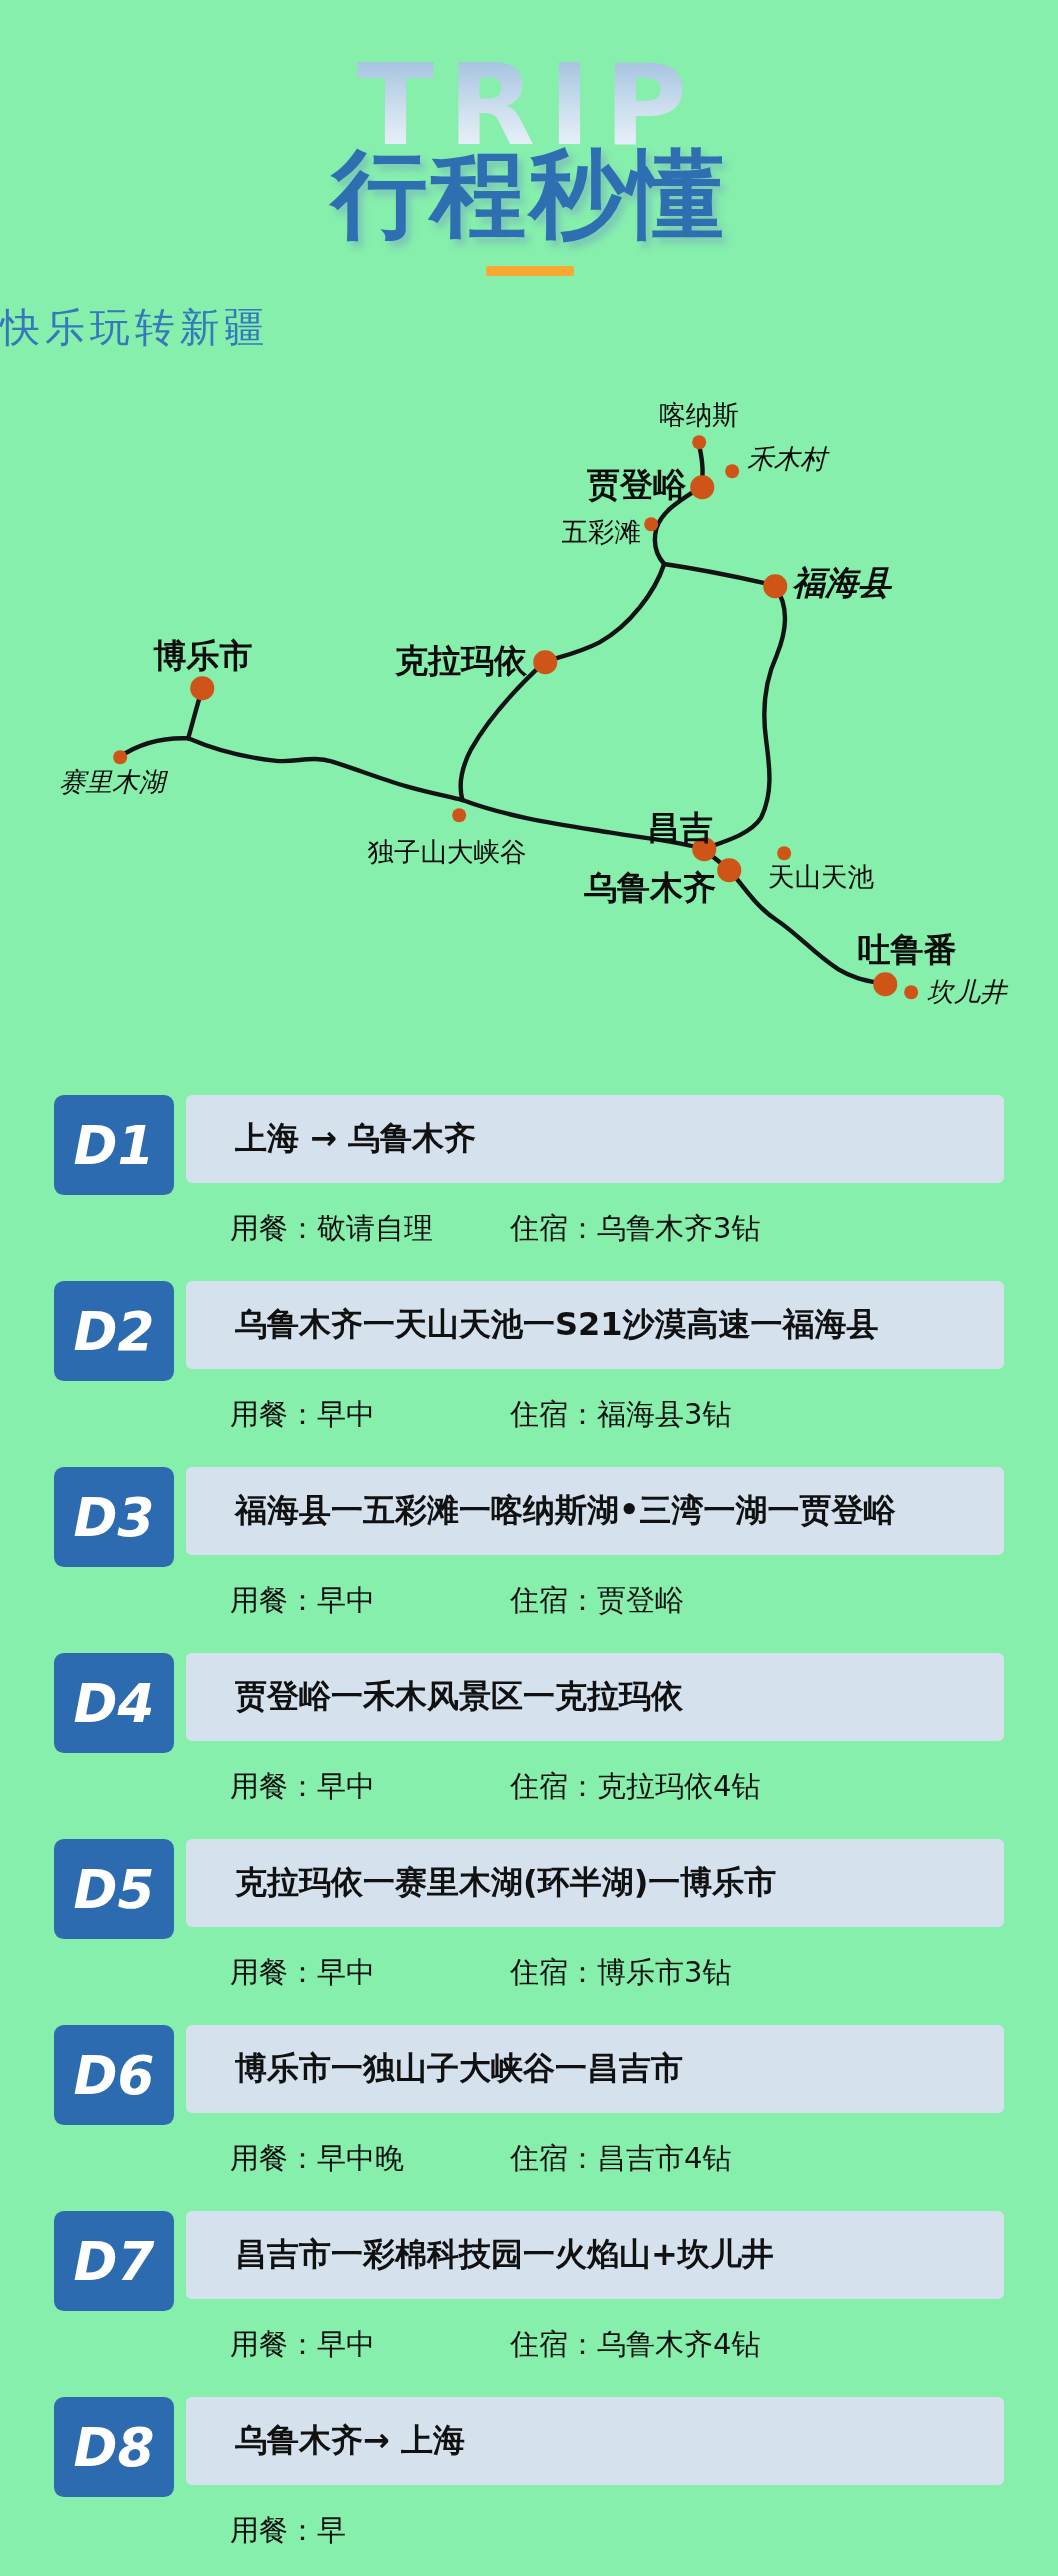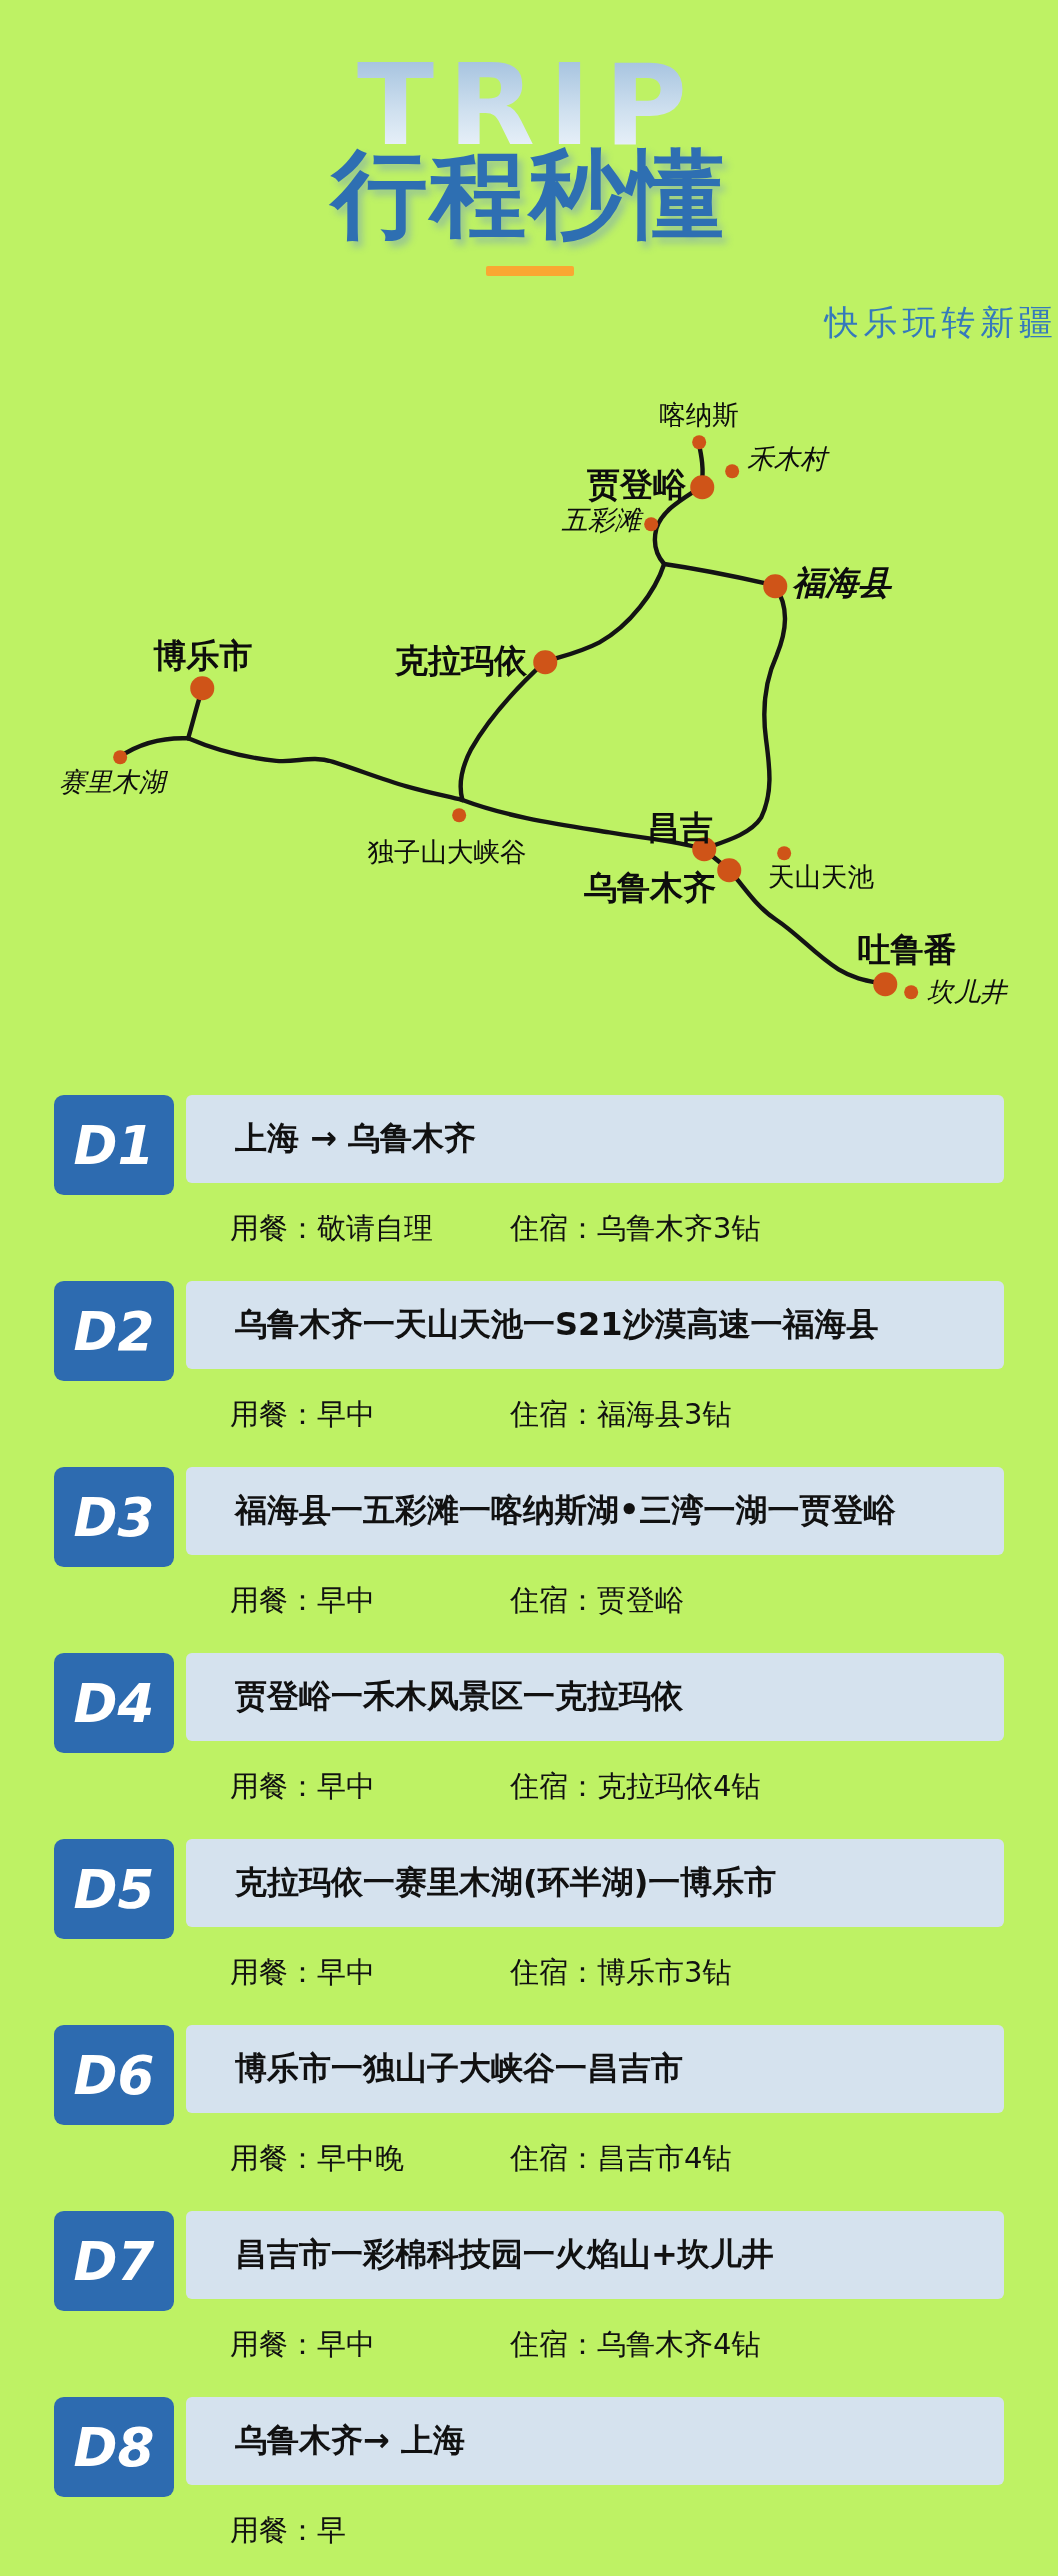--- a/index.html
+++ b/index.html
@@ -1,17 +1,17 @@
 <!DOCTYPE html>
 <html><head>
 <meta charset="utf-8">
 <style>
   html,body{margin:0;padding:0;background:#ffffff;}
   .page{
-    position:relative;width:1058px;height:2576px;background:#bef264;overflow:hidden;
+    position:relative;width:1058px;height:2576px;background:#86efac;overflow:hidden;
     font-family:"DejaVu Sans","Liberation Sans",sans-serif;color:#111;
   }
   
   .trip-watermark{
     position:absolute;top:49px;left:0;width:100%;text-align:center;
     font-size:113px;font-weight:700;letter-spacing:13.7px;line-height:1;
     background:linear-gradient(180deg,#9dbddc 0%,#cfe0ef 55%,#f2f7fc 100%);
     -webkit-background-clip:text;background-clip:text;color:transparent;
     z-index:1;
   }
@@ -19,22 +19,22 @@
     position:absolute;top:143px;left:0;width:100%;text-align:center;
     font-size:96px;font-weight:900;letter-spacing:2.9px;line-height:1.08;
     color:#2e6fb2;z-index:2;
     text-shadow:4.9px 5.9px 7.8px rgba(110,150,195,0.45);
   }
   .title-underline{
     position:absolute;top:266px;left:486px;width:88px;height:9.8px;
     background:#f9a832;border-radius:2px;z-index:3;
   }
   .page-subtitle{
-    position:absolute;top:300px;left:0;width:100%;text-align:right;
-    font-size:34px;font-weight:400;letter-spacing:4.9px;color:#3579bc;z-index:2;
+    position:absolute;top:300px;left:0;width:100%;text-align:left;
+    font-size:40px;font-weight:400;letter-spacing:4.9px;color:#3579bc;z-index:2;
   }
   
   .route-map{position:absolute;top:372px;left:0;width:1058px;height:666px;}
   .route-map svg{position:absolute;top:0;left:0;}
   .map-dot{position:absolute;background:#cf5418;border-radius:50%;transform:translate(-50%,-50%);}
   .dot-lg{width:23.5px;height:23.5px;}
   .dot-sm{width:13.7px;height:13.7px;}
   .map-label{position:absolute;white-space:nowrap;color:#0d0d0d;line-height:1;}
   .map-label.major{font-weight:900;font-size:33px;}
   .map-label.minor{font-weight:400;font-size:26.5px;}
@@ -98,21 +98,21 @@
     <div class="map-dot dot-sm" style="left:459px;top:443px;"></div>
     <div class="map-dot dot-lg" style="left:704px;top:477px;"></div>
     <div class="map-dot dot-lg" style="left:729px;top:498px;"></div>
     <div class="map-dot dot-sm" style="left:784px;top:481px;"></div>
     <div class="map-dot dot-lg" style="left:885px;top:612px;"></div>
     <div class="map-dot dot-sm" style="left:911px;top:620px;"></div>
 
     <div class="map-label minor anch-c" style="left:699px;top:43px;">喀纳斯</div>
     <div class="map-label minor anch-l" style="left:747px;top:87px;">禾木村</div>
     <div class="map-label major anch-r" style="left:686px;top:112px;">贾登峪</div>
-    <div class="map-label minor anch-r" style="left:641px;top:148px;font-style:italic;">五彩滩</div>
+    <div class="map-label minor anch-r" style="left:641px;top:160px;">五彩滩</div>
     <div class="map-label major anch-l" style="left:792px;top:210px;">福海县</div>
     <div class="map-label major anch-c" style="left:203px;top:283px;">博乐市</div>
     <div class="map-label major anch-r" style="left:527px;top:288px;text-align:right;">克拉玛依</div>
     <div class="map-label minor anch-l" style="left:59px;top:410px;">赛里木湖</div>
     <div class="map-label minor anch-c" style="left:447px;top:468px;margin-top:12px;">独子山大峡谷</div>
     <div class="map-label major anch-c" style="left:680px;top:439px;margin-top:16px;">昌吉</div>
     <div class="map-label major anch-c" style="left:650px;top:515px;">乌鲁木齐</div>
     <div class="map-label minor anch-c" style="left:821px;top:505px;">天山天池</div>
     <div class="map-label major anch-c" style="left:907px;top:577px;">吐鲁番</div>
     <div class="map-label minor anch-l" style="left:927px;top:620px;">坎儿井</div>

